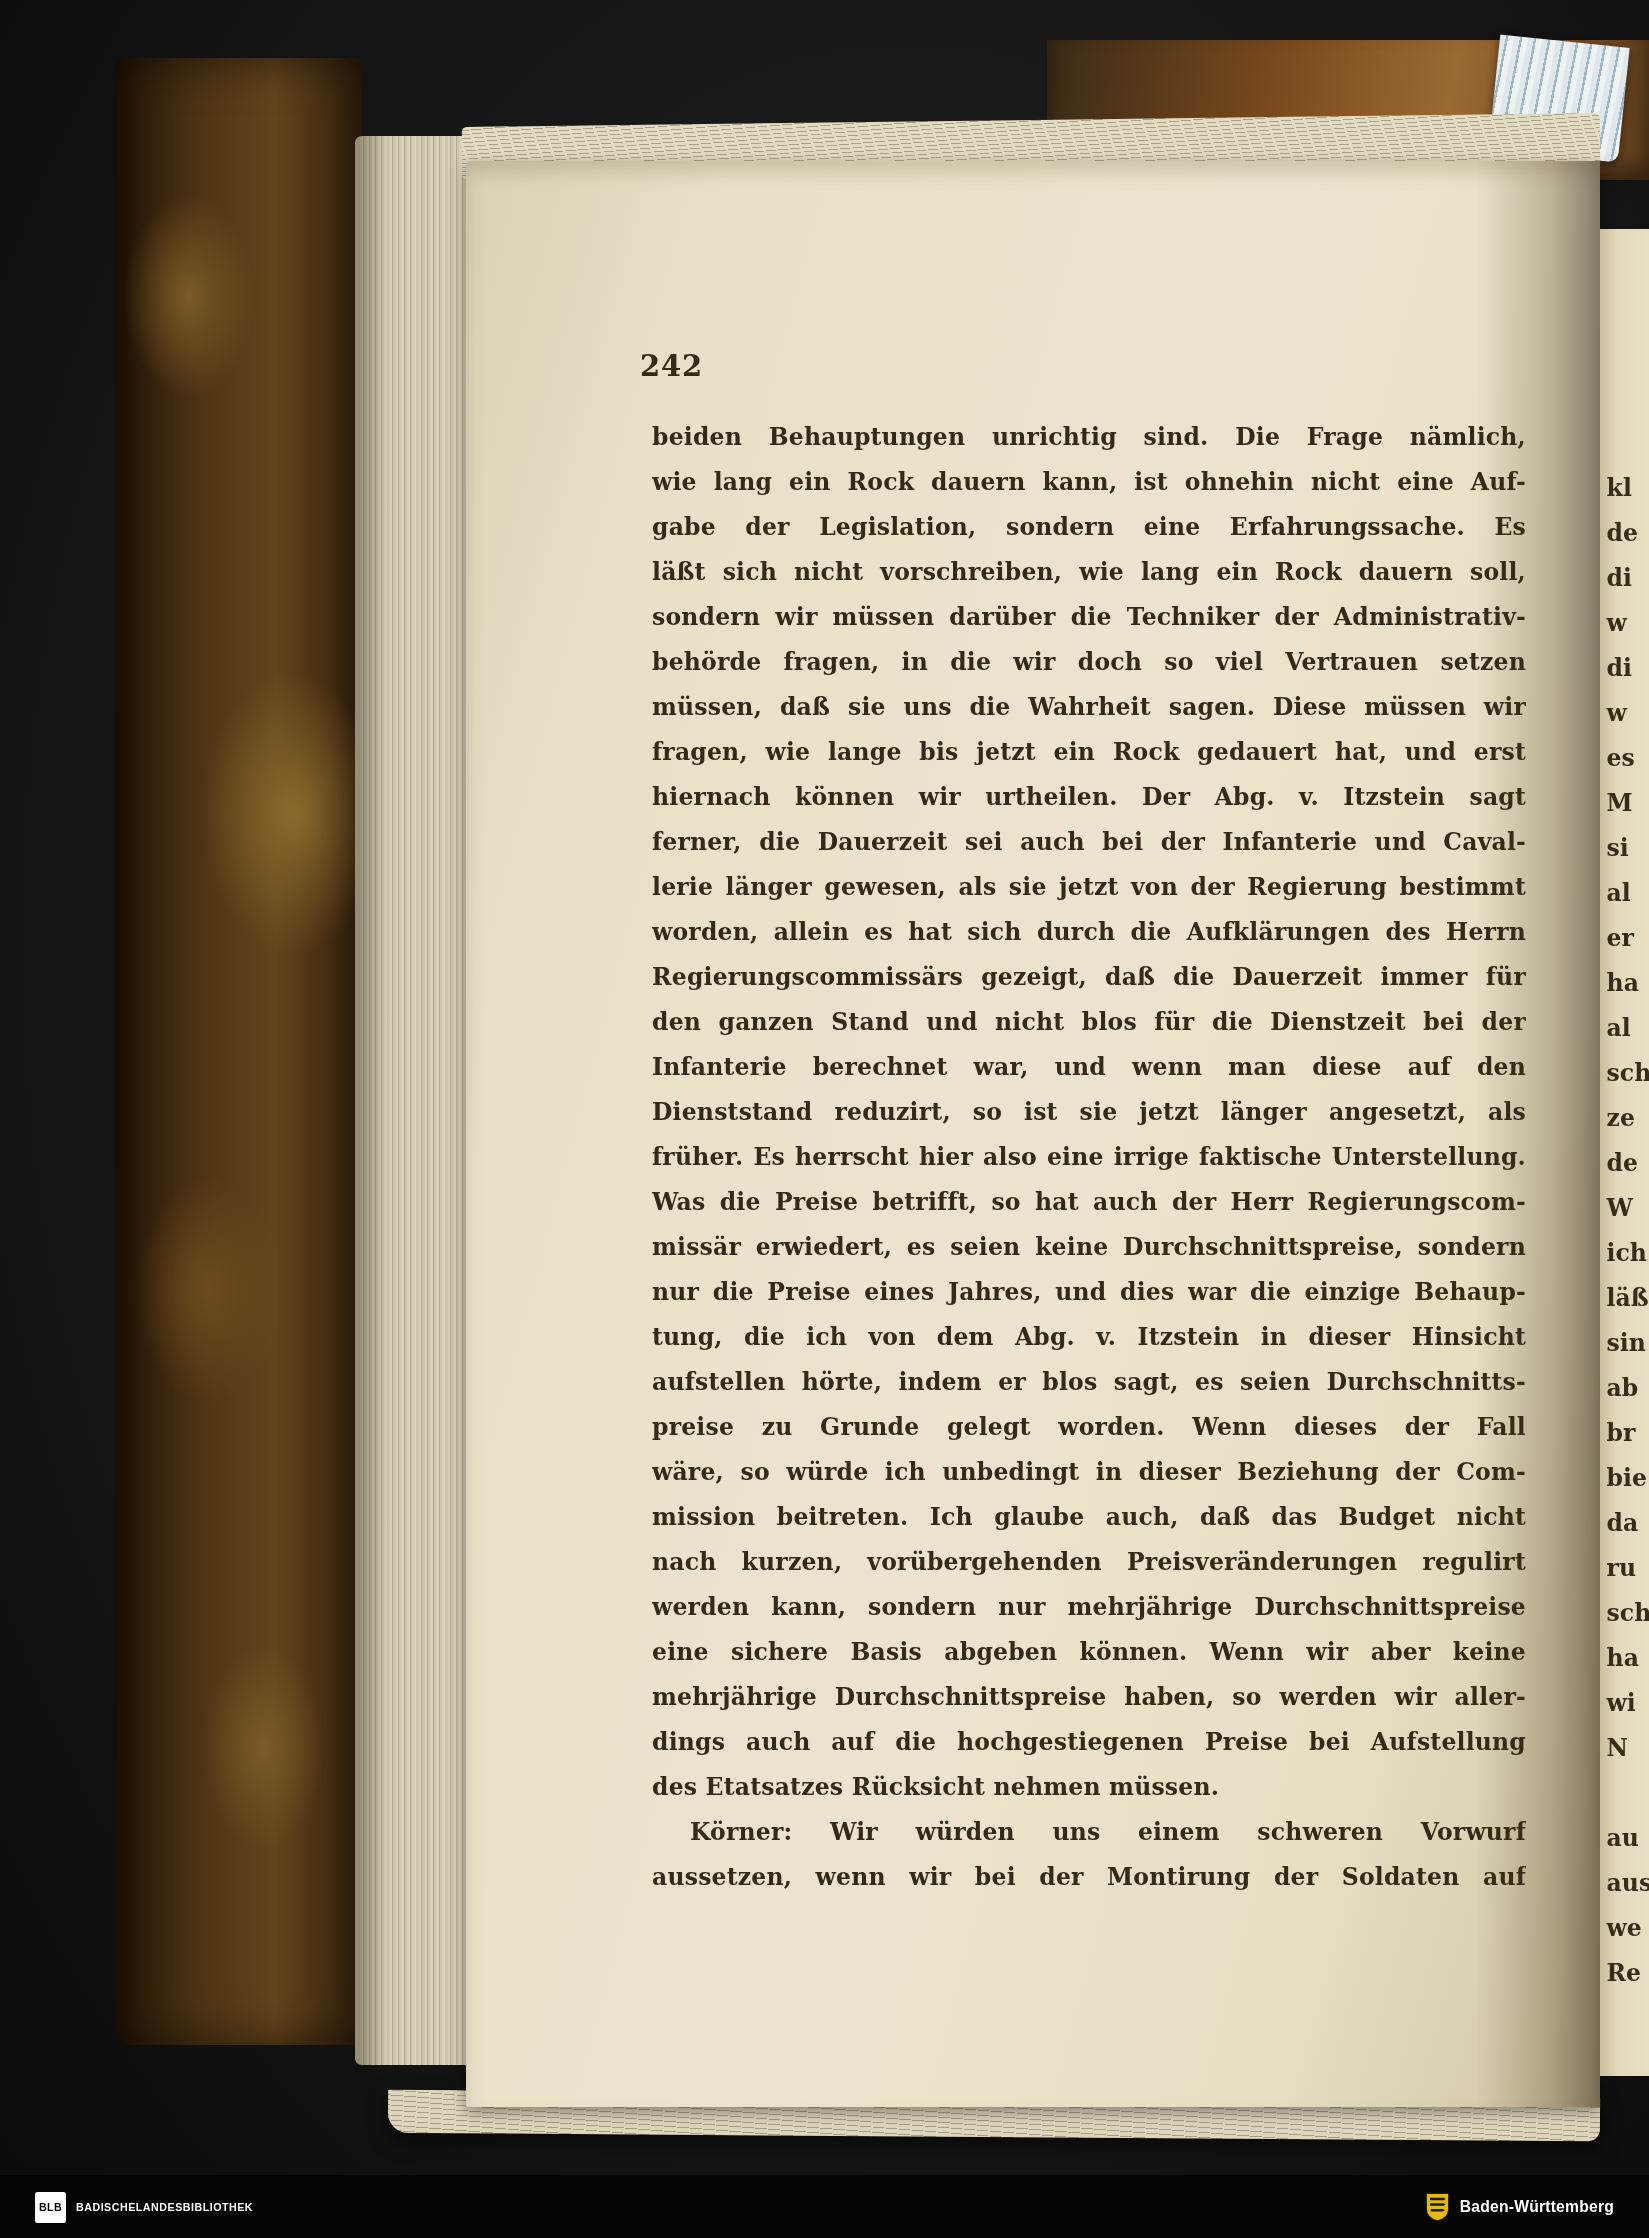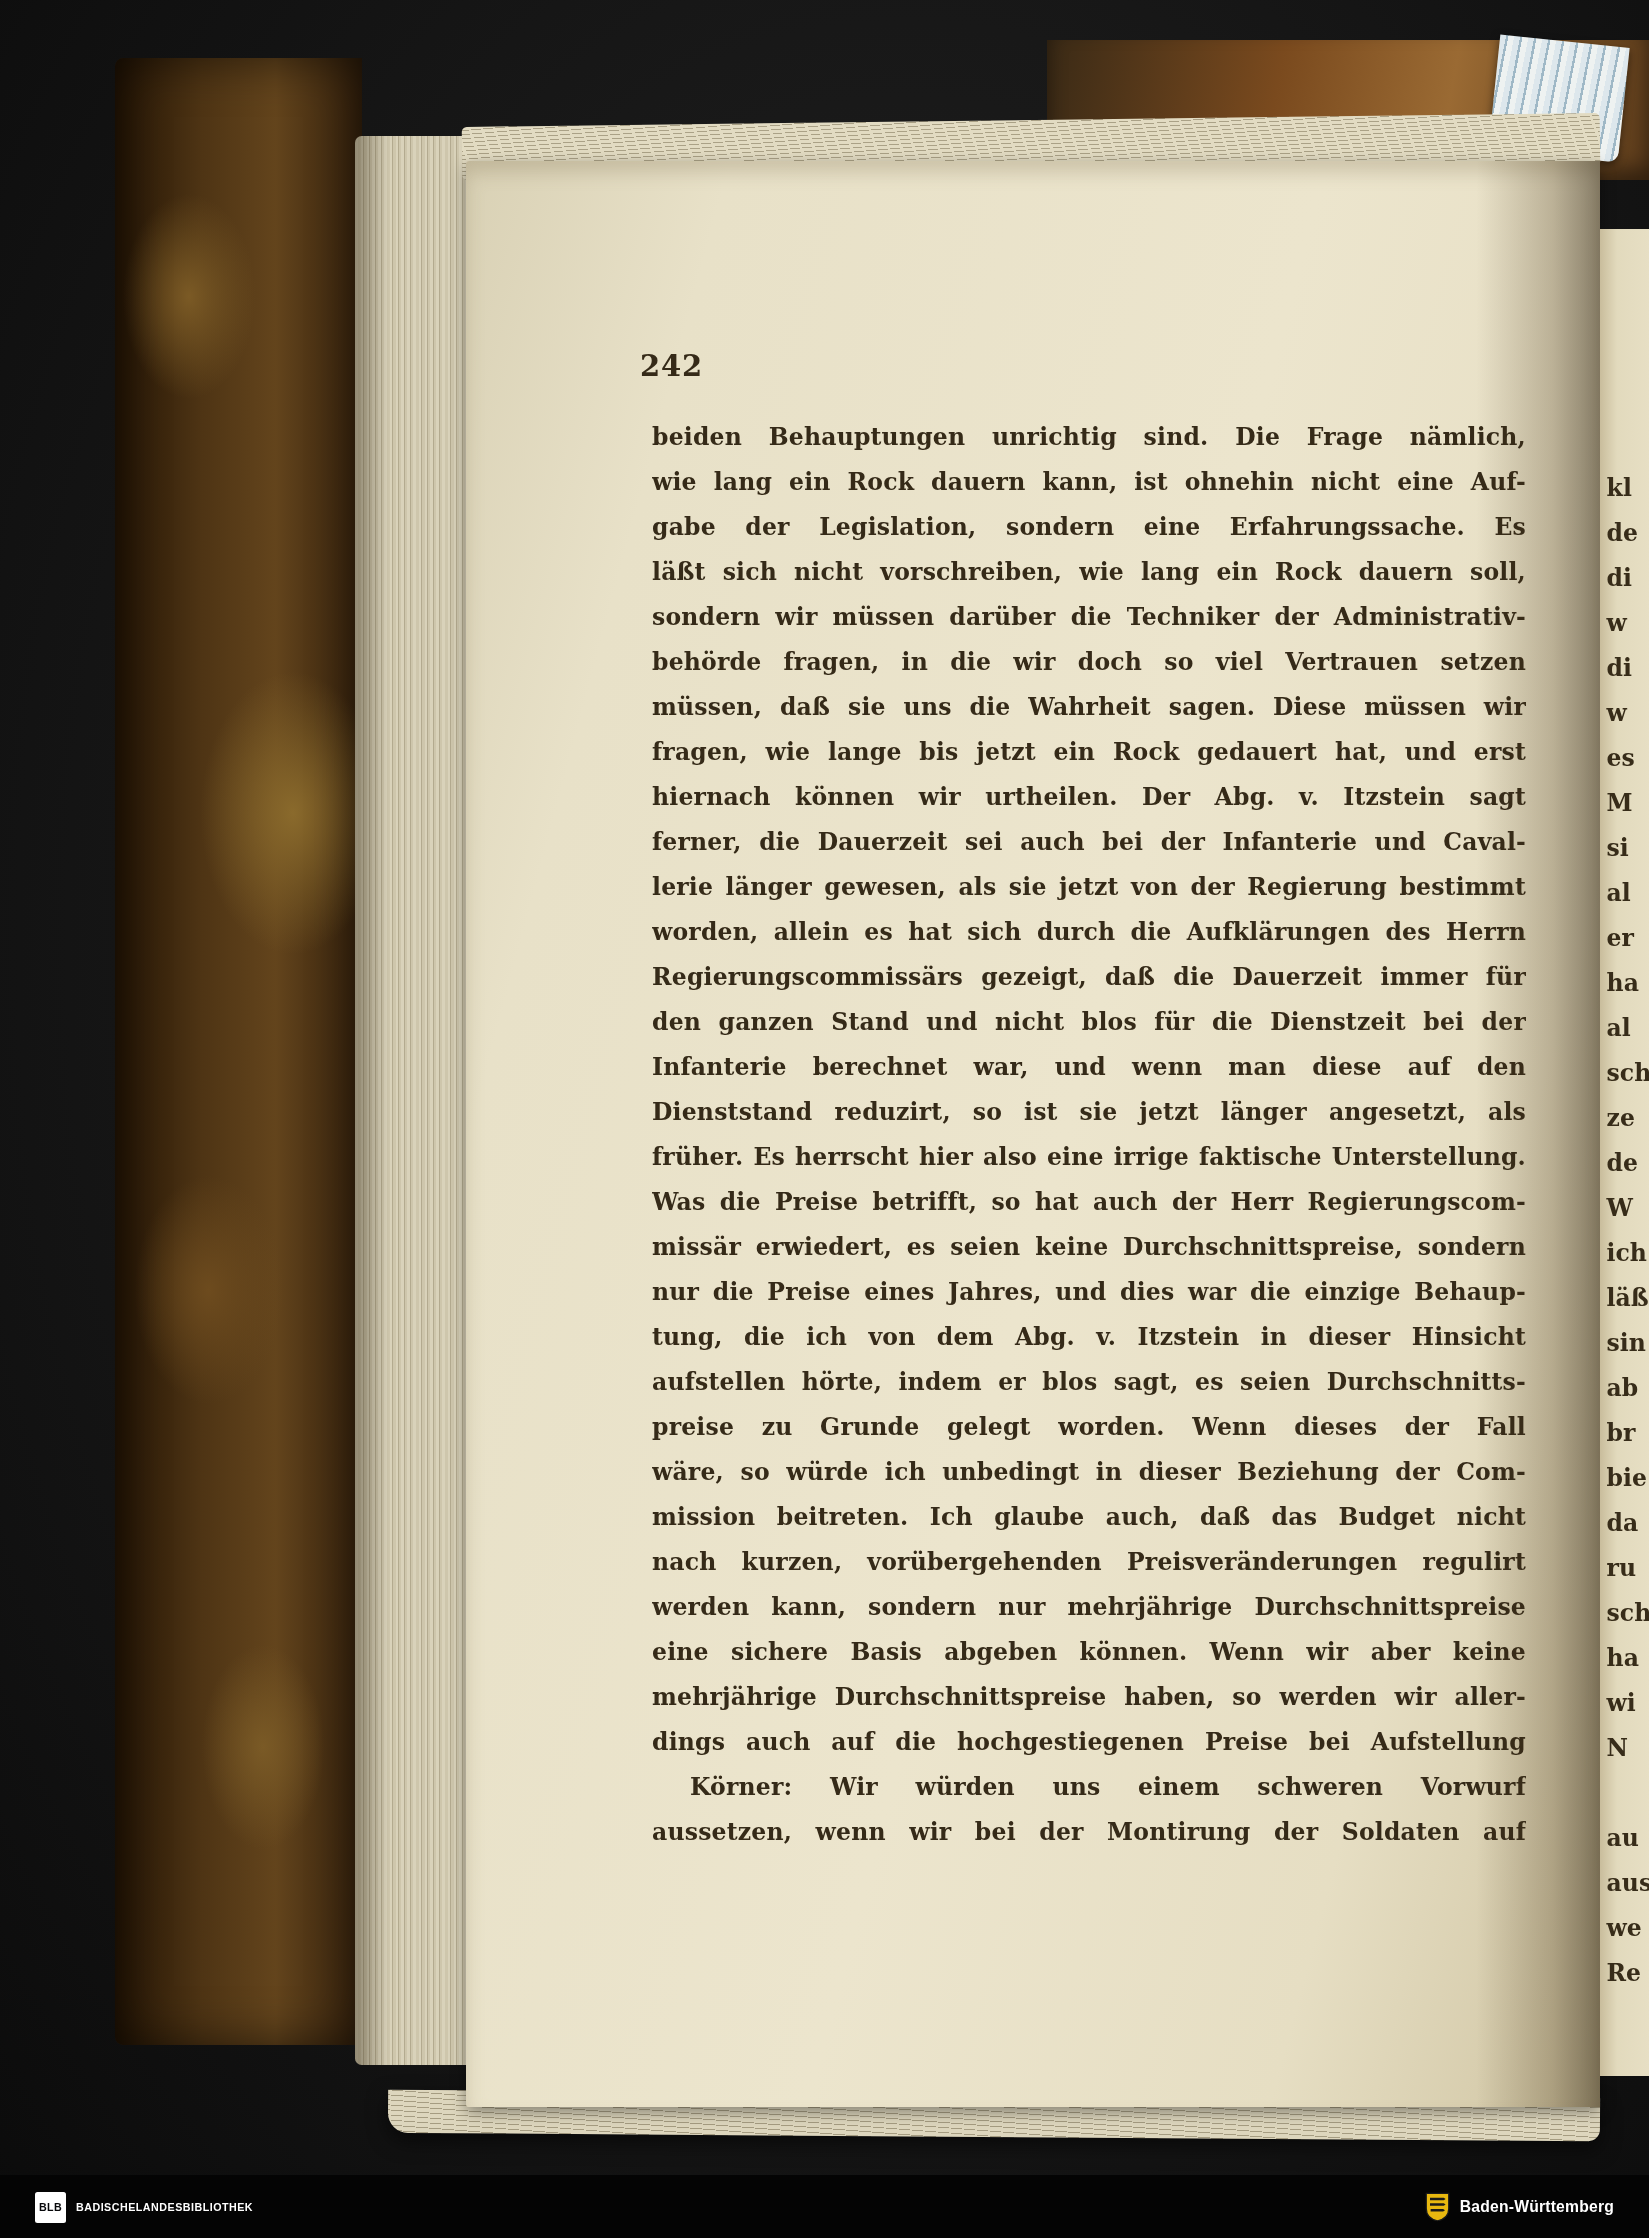--- a/index.html
+++ b/index.html
@@ -149,20 +149,21 @@
         <div class="tline">tung, die ich von dem Abg. v. Itzstein in dieser Hinsicht</div>
         <div class="tline">aufstellen hörte, indem er blos sagt, es seien Durchschnitts-</div>
         <div class="tline">preise zu Grunde gelegt worden.  Wenn dieses der Fall</div>
         <div class="tline">wäre, so würde ich unbedingt in dieser Beziehung der Com-</div>
         <div class="tline">mission beitreten.  Ich glaube auch, daß das Budget nicht</div>
         <div class="tline">nach kurzen, vorübergehenden Preisveränderungen regulirt</div>
         <div class="tline">werden kann, sondern nur mehrjährige Durchschnittspreise</div>
         <div class="tline">eine sichere Basis abgeben können.  Wenn wir aber keine</div>
         <div class="tline">mehrjährige Durchschnittspreise haben, so werden wir aller-</div>
         <div class="tline">dings auch auf die hochgestiegenen Preise bei Aufstellung</div>
+        <div class="tline nojust">des Etatsatzes Rücksicht nehmen müssen.</div>
         <div class="tline indent">Körner:  Wir würden uns einem schweren Vorwurf</div>
         <div class="tline">aussetzen, wenn wir bei der Montirung der Soldaten auf</div>
       </div>
     <div class="gutter-shadow"></div>
   </div>
 
   <div class="facing-sliver">
     <div class="frag-col">
         <div class="fline">kl</div>
         <div class="fline">de</div>

